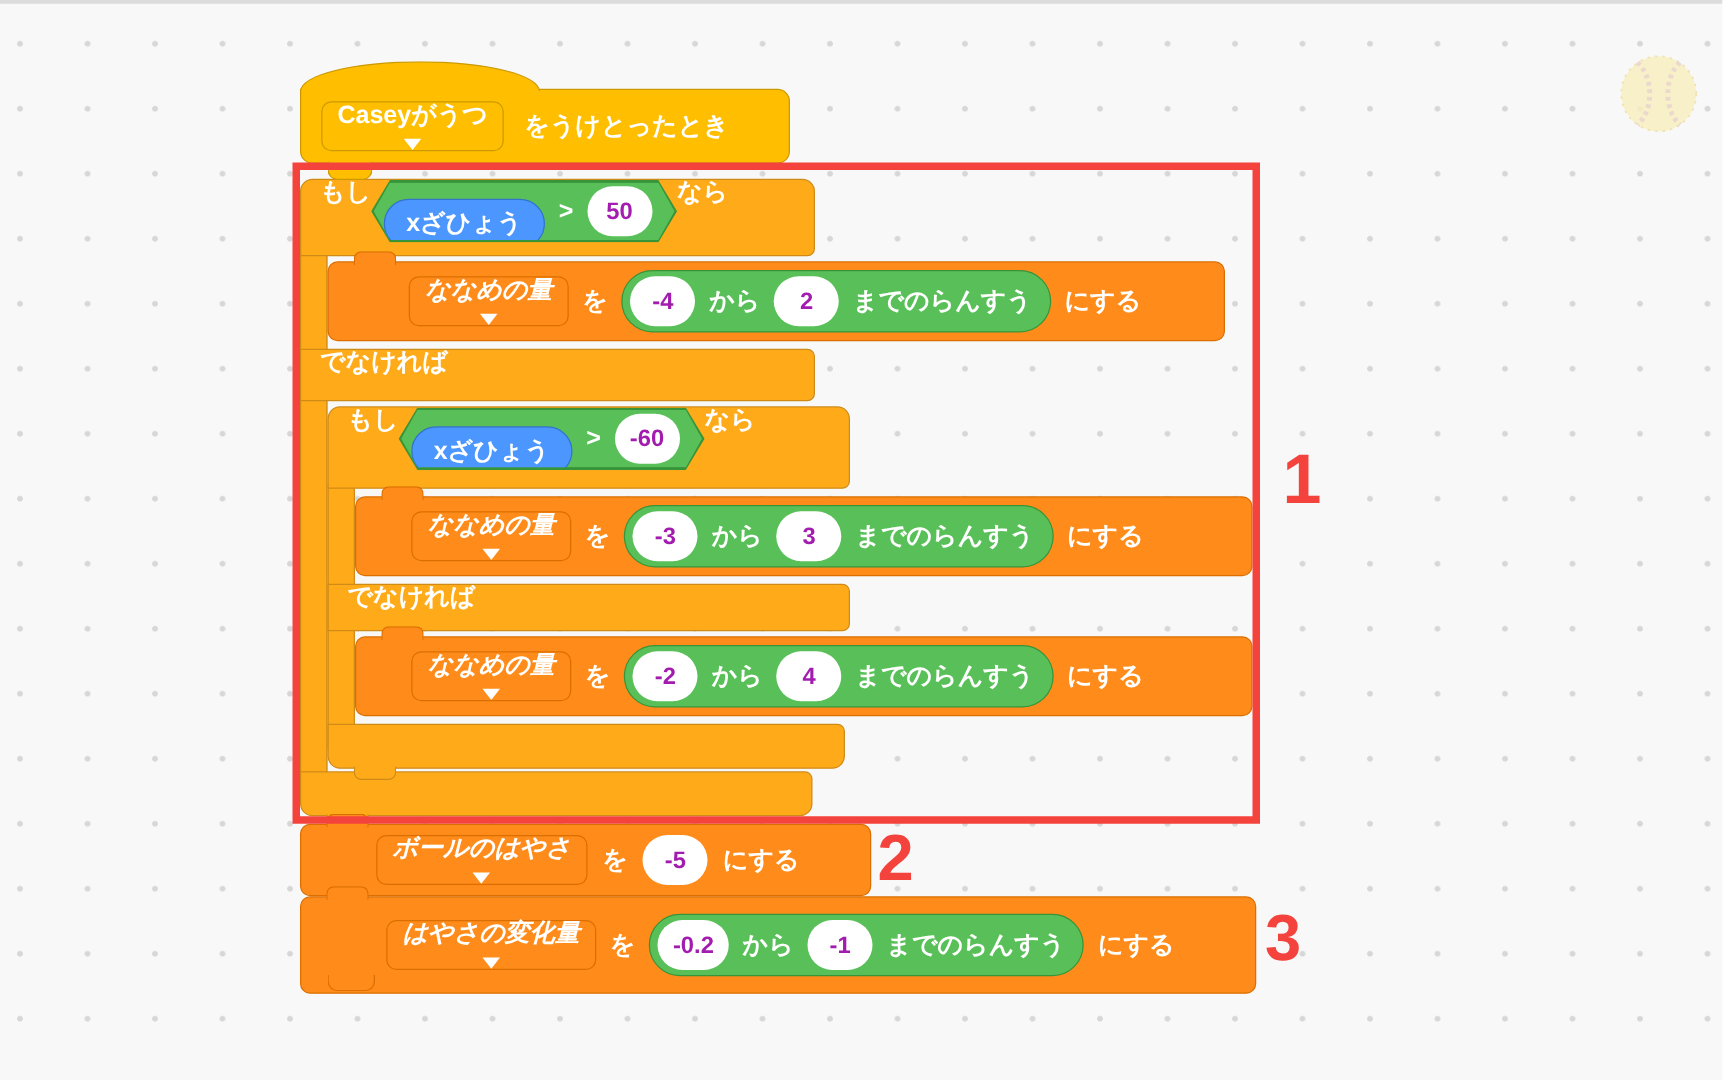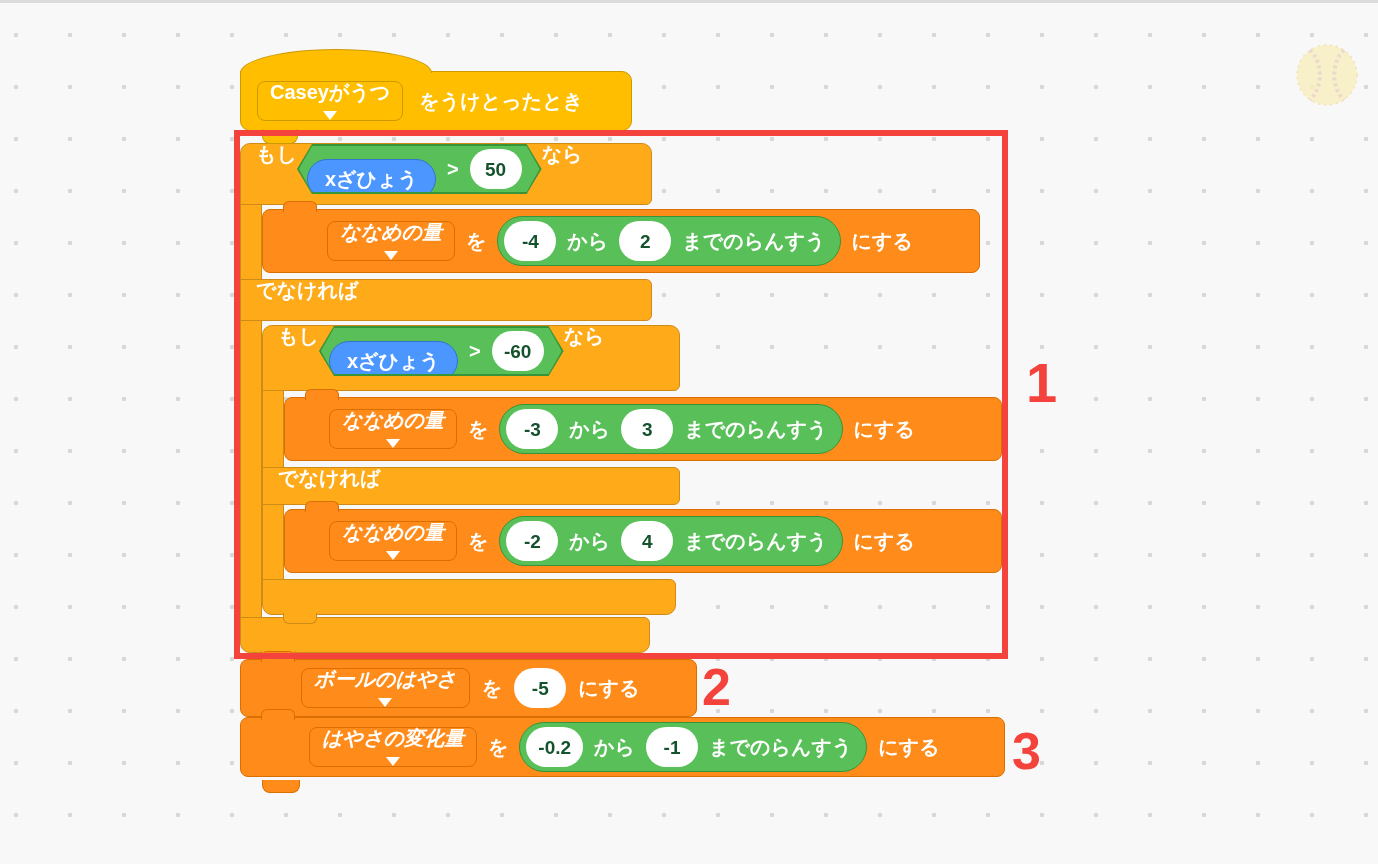--- a/index.html
+++ b/index.html
@@ -45,21 +45,21 @@
 
   
   .hex { display:flex; align-items:center; background:#389438; padding:2px;
     clip-path:polygon(15px 0,calc(100% - 15px) 0,100% 50%,calc(100% - 15px) 100%,15px 100%,0 50%); }
   .hex-in { display:flex; align-items:center; gap:11px; background:#59C059; height:46px;
     padding:0 18px 0 8px;
     clip-path:polygon(13px 0,calc(100% - 13px) 0,100% 50%,calc(100% - 13px) 100%,13px 100%,0 50%); }
   .var-oval { background:#4C97FF; border:1px solid #3373CC; border-radius:20px;
     height:40px; display:flex; align-items:center; padding:0 17px;margin-top:19px; }
 
-  .oval { background:#fff; color:#14532d; border-radius:20px; height:40px; min-width:52px;
+  .oval { background:#fff; color:#a21caf; border-radius:20px; height:40px; min-width:52px;
     padding:0 12px; display:flex; align-items:center; justify-content:center;
     font-weight:bold; font-size:19px; line-height:1; }
 
   .pill { background:#59C059; border:1px solid #389438; border-radius:25px; height:50px;
     display:flex; align-items:center; gap:11px; padding:0 8px 0 6px; }
 
   .tab-t { position:absolute; top:-9px; left:20px; width:34px; height:11px;
     background:#FF8C1A; border:1px solid #DB6E00; border-bottom:none; border-radius:6px 6px 0 0; }
   .tab-b { position:absolute; bottom:-10px; left:20px; width:34px; height:11px;
     border-top:none; border-radius:0 0 6px 6px; }
@@ -192,21 +192,21 @@
     <span class="tab-t"></span>
     <span class="dd dd-var">
       <span class="btxt">ボールのはやさ</span>
       <span class="caret"></span>
     </span>
     <span class="btxt">を</span>
     <span class="oval">-5</span>
     <span class="btxt">にする</span>
   </div>
 
-  <div class="blk b-var" style="left:240px;top:714px;width:765px;height:60px;border-radius:8px;padding-left:68px;gap:11px;">
+  <div class="blk b-var" style="left:240px;top:714px;width:765px;height:78px;border-radius:8px;padding-left:68px;gap:11px;">
     <span class="tab-t"></span>
     <span class="dd dd-var">
       <span class="btxt">はやさの変化量</span>
       <span class="caret"></span>
     </span>
     <span class="btxt">を</span>
     <span class="pill">
       <span class="oval">-0.2</span>
       <span class="btxt">から</span>
       <span class="oval">-1</span>

